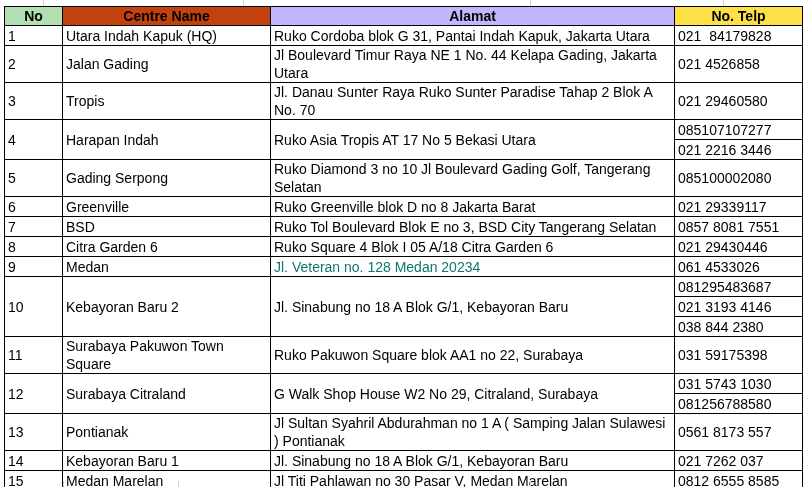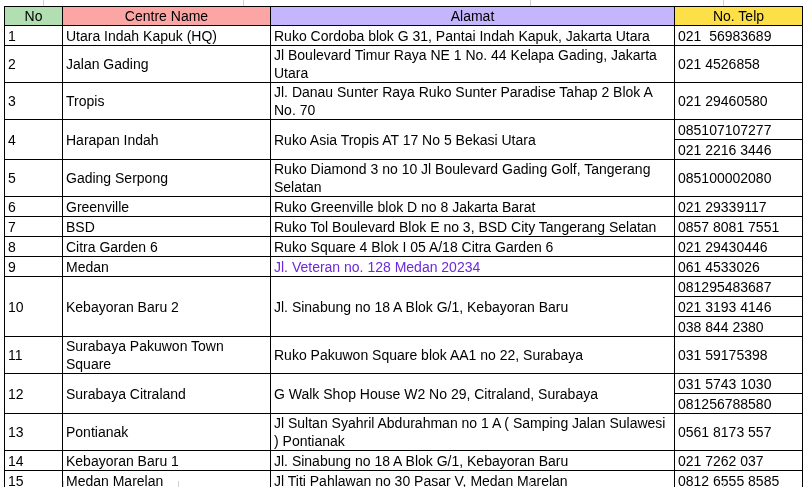--- a/index.html
+++ b/index.html
@@ -32,21 +32,21 @@
   table.centres td {
     border: 1px solid #000000;
     padding: 0 3px;
     line-height: 18px;
     vertical-align: middle;
     text-align: left;
     overflow: hidden;
     word-wrap: break-word;
   }
   table.centres th {
-    font-weight: normal;
+    font-weight: bold;
     text-align: center;
     height: 18px;
   }
   table.centres td { height: 19px; }
   td.col-telp { white-space: pre-wrap; }
   
   .grid-stub {
     position: absolute;
     width: 1px;
     background: #d2d2d2;
@@ -71,31 +71,31 @@
   <table class="centres">
     <colgroup>
       <col class="c-no">
         <col class="c-centre">
         <col class="c-alamat">
         <col class="c-telp">
     </colgroup>
     <thead>
       <tr>
         <th style="background: rgb(178, 223, 178);">No</th>
-        <th style="background: #fca5a5;">Centre Name</th>
+        <th style="background: #c2410c;">Centre Name</th>
         <th style="background: #c4b5fd;">Alamat</th>
         <th style="background: #fde047;">No. Telp</th>
       </tr>
     </thead>
     <tbody>
         <tr>
           <td rowspan="1" class="col-no">1</td>
           <td rowspan="1" class="col-centre">Utara Indah Kapuk (HQ)</td>
           <td rowspan="1" class="col-alamat">Ruko Cordoba blok G 31, Pantai Indah Kapuk, Jakarta Utara</td>
-          <td class="col-telp">021  56983689</td>
+          <td class="col-telp">021  84179828</td>
         </tr>
         <tr>
           <td rowspan="1" class="col-no">2</td>
           <td rowspan="1" class="col-centre">Jalan Gading</td>
           <td rowspan="1" class="col-alamat">Jl Boulevard Timur Raya NE 1 No. 44 Kelapa Gading, Jakarta Utara</td>
           <td class="col-telp">021 4526858</td>
         </tr>
         <tr>
           <td rowspan="1" class="col-no">3</td>
           <td rowspan="1" class="col-centre">Tropis</td>
@@ -131,21 +131,21 @@
         </tr>
         <tr>
           <td rowspan="1" class="col-no">8</td>
           <td rowspan="1" class="col-centre">Citra Garden 6</td>
           <td rowspan="1" class="col-alamat">Ruko Square 4 Blok I 05 A/18 Citra Garden 6</td>
           <td class="col-telp">021 29430446</td>
         </tr>
         <tr>
           <td rowspan="1" class="col-no">9</td>
           <td rowspan="1" class="col-centre">Medan</td>
-          <td rowspan="1" class="col-alamat" style="color: #6d28d9;">Jl. Veteran no. 128 Medan 20234</td>
+          <td rowspan="1" class="col-alamat" style="color: #0f766e;">Jl. Veteran no. 128 Medan 20234</td>
           <td class="col-telp">061 4533026</td>
         </tr>
         <tr>
           <td rowspan="3" class="col-no">10</td>
           <td rowspan="3" class="col-centre">Kebayoran Baru 2</td>
           <td rowspan="3" class="col-alamat">Jl. Sinabung no 18 A Blok G/1, Kebayoran Baru</td>
           <td class="col-telp">081295483687</td>
         </tr>
         <tr>
           <td class="col-telp">021 3193 4146</td>

